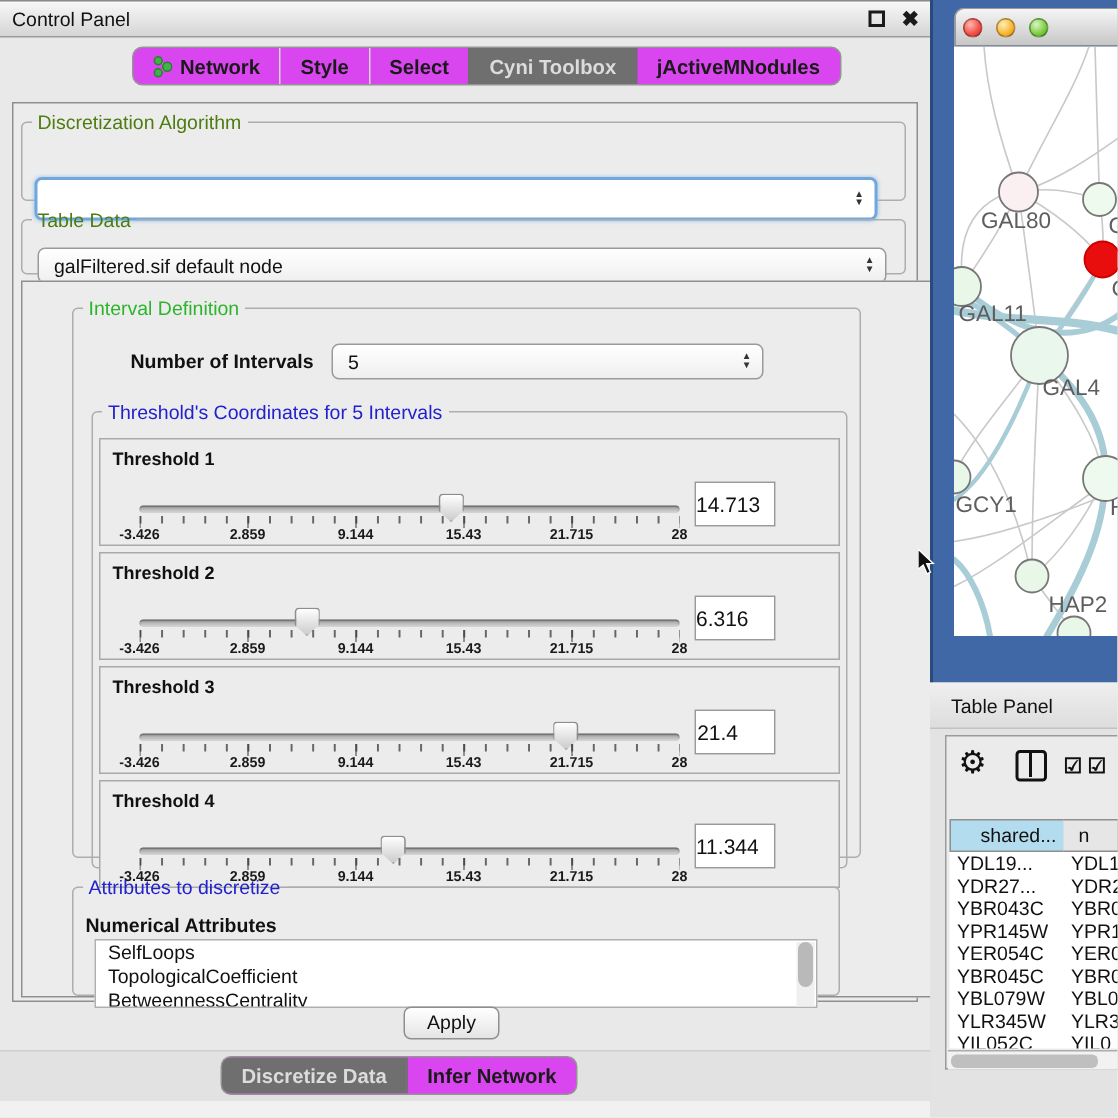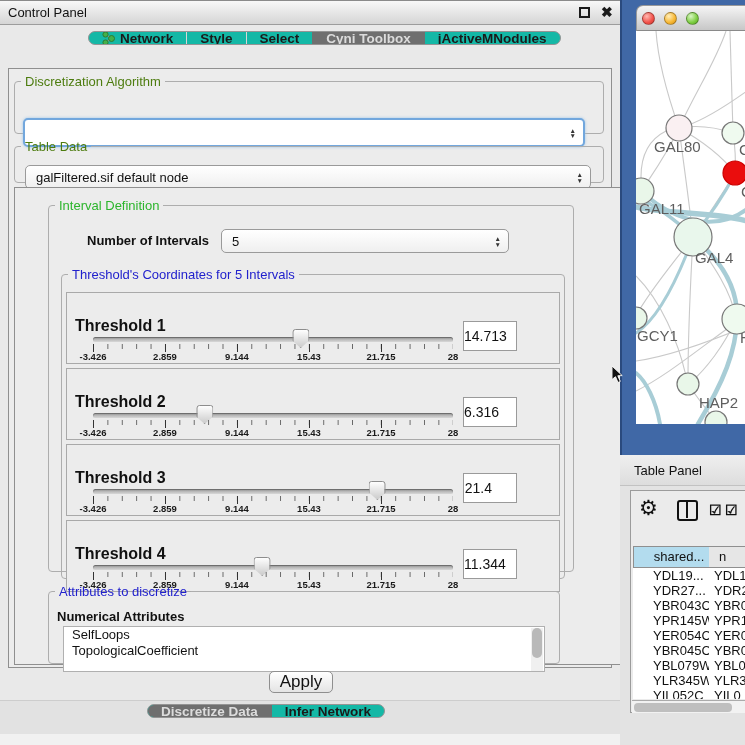--- a/index.html
+++ b/index.html
@@ -9,21 +9,21 @@
     font-family:"Liberation Sans", sans-serif; background:#e9e9e9; color:#111;
   }
   
   .cp { position:absolute; left:0; top:0; width:620px; height:745px; background:#e9e9e9; }
   .cp-titlebar { position:absolute; left:0; top:0; width:620px; height:25px;
     background:linear-gradient(#f8f8f8,#d5d5d5); border-top:1px solid #8a8a8a; border-bottom:1px solid #9c9c9c; }
   .cp-title { position:absolute; left:8px; top:4px; font-size:13px; }
   .float-icon { position:absolute; left:579px; top:6px; width:11px; height:11px; border:2px solid #1a1a1a; background:transparent; }
   .close-icon { position:absolute; left:601px; top:3px; font-size:14px; font-weight:bold; color:#1a1a1a; cursor:default; }
 
-  .tabgroup { position:absolute; display:flex; height:14px; background:#14b8a6;
+  .tabgroup { position:absolute; display:flex; height:26px; background:#d946ef;
     border:1px solid #949494; border-radius:7px; overflow:hidden; }
   .tab { display:flex; align-items:center; gap:5px; padding:0 13px; font-size:13.5px; font-weight:bold;
     color:#1a1a1a; border-left:1px solid #d7d7d7; white-space:nowrap; }
   .tab:first-child { border-left:none; }
   .tab.sel { background:#6f6f6f; color:#dcdcdc; border-left-color:#6f6f6f; }
   .tab.sel + .tab { border-left-color:#6f6f6f; }
 
   .mainbox { position:absolute; left:8px; top:68px; width:604px; height:600px;
     background:#ececec; border:1px solid #8f8f8f; }
 
@@ -52,21 +52,21 @@
   .vscroll { position:absolute; right:1px; top:1px; width:17px; height:474px; background:#f3f3f3; border-left:1px solid #cccccc; }
   .vthumb { position:absolute; left:3px; top:22px; width:11px; height:448px; border-radius:6px;
     background:linear-gradient(90deg,#c6c6c6,#aeaeae); }
 
   .fs-interval { left:33px; top:10px; width:526px; height:374px; }
   .ni-label { position:absolute; left:38px; top:20px; font-size:13px; font-weight:bold; }
   .ni-spin { left:172px; top:16px; width:288px; height:24px; }
 
   .fs-thresh { left:12px; top:54px; width:504px; height:312px; }
   .tpanel { position:absolute; left:4px; width:494px; height:72px; border:1px solid #a9a9a9; background:#ececec; }
-  .tlabel { position:absolute; left:8px; top:24px; font-size:16px; font-weight:bold; }
+  .tlabel { position:absolute; left:8px; top:6px; font-size:12px; font-weight:bold; }
   .track { position:absolute; left:26px; top:44px; width:360px; height:5px; border-radius:3px;
     background:linear-gradient(#9a9a9a,#d8d8d8); box-shadow:inset 0 1px 1px rgba(0,0,0,.35); }
   .thumb { position:absolute; top:-8px; width:17px; height:19px; transform:translateX(-50%);
     background:linear-gradient(#fefefe,#cccccc); border:1px solid #8d8d8d; border-radius:3px 3px 0 0;
     clip-path:polygon(0 0,100% 0,100% 60%,50% 100%,0 60%); }
   .ticks { position:absolute; left:26px; top:51px; width:360px; height:8px;
     background-image:linear-gradient(90deg,#333 0 1px,transparent 1px),linear-gradient(90deg,#666 0 1px,transparent 1px);
     background-size:20% 8px,4% 5px; background-repeat:repeat-x; }
   .ticklabels { position:absolute; left:26px; top:58px; width:360px; height:12px; }
   .ticklabels span { position:absolute; transform:translateX(-50%); font-size:9.5px; font-weight:bold; color:#1a1a1a; white-space:nowrap; }
@@ -76,21 +76,21 @@
   .fs-attr { left:33px; top:396px; width:512px; height:80px; }
   .attr-label { position:absolute; left:8px; top:10px; font-size:13px; font-weight:bold; }
   .listbox { position:absolute; left:14px; top:27px; width:482px; height:46px; background:#fff;
     border:1px solid #b0b0b0; overflow:hidden; }
   .listbox .li { font-size:13px; line-height:16px; padding-left:8px; white-space:nowrap; }
   .lscroll { position:absolute; right:1px; top:1px; width:12px; height:44px; background:#f0f0f0; }
   .lthumb { position:absolute; left:1px; top:0; width:10px; height:30px; border-radius:5px; background:#b9b9b9; }
 
   .applybtn { position:absolute; left:269px; top:671px; width:64px; height:22px;
     background:linear-gradient(#ffffff,#e4e4e4); border:1px solid #8f8f8f; border-radius:5px;
-    font-size:17px; text-align:center; line-height:20px; }
+    font-size:13px; text-align:center; line-height:20px; }
 
   .cp-bottom { position:absolute; left:0; top:700px; width:620px; height:34px;
     background:#e2e2e2; border-top:1px solid #cdcdcd; }
   .cp-foot { position:absolute; left:0; top:734px; width:620px; height:11px; background:#f1f1f1; }
 
   
   .rt { position:absolute; left:620px; top:0; width:125px; height:745px; background:#e3e3e3; }
   .net-frame { position:absolute; left:0; top:0; width:125px; height:455px;
     background:#4068a6; border-left:2px solid #2a4a7e; }
   .mac-titlebar { position:absolute; left:14px; top:5px; width:111px; height:26px;
@@ -111,21 +111,21 @@
   .split-icon { position:absolute; left:46px; top:9px; width:21px; height:21px; border:2.5px solid #111; border-radius:3px; }
   .split-icon::after { content:""; position:absolute; left:6.5px; top:0; width:2.5px; height:16px; background:#111; }
   .chk { position:absolute; top:11px; font-size:14px; font-weight:bold; color:#111; }
   .tp-header { position:absolute; left:2px; top:55px; width:113px; height:22px; }
   .th-c1 { position:absolute; left:0; top:0; width:92px; height:22px; background:#b3dcee;
     border:1px solid #8f8f8f; font-size:13px; text-align:center; line-height:20px; }
   .th-c2 { position:absolute; left:76px; top:0; width:37px; height:22px; background:#e6e6e6;
     border:1px solid #8f8f8f; border-left:none; font-size:13px; line-height:20px; padding-left:10px; }
   .tp-rows { position:absolute; left:2px; top:77px; width:113px; height:131px; background:#fff; overflow:hidden; }
   .trow { height:15px; font-size:13px; line-height:15px; white-space:nowrap; display:flex; }
-  .trow .c1 { width:76px; padding-left:20px; overflow:hidden; }
+  .trow .c1 { width:76px; padding-left:5px; overflow:hidden; }
   .trow .c2 { width:37px; padding-left:5px; overflow:hidden; }
   .hscroll { position:absolute; left:1px; top:209px; width:113px; height:13px; background:#f2f2f2; border-top:1px solid #ababab; }
   .hthumb { position:absolute; left:2px; top:2px; width:98px; height:9px; border-radius:4px; background:#bfbfbf; }
 
   .cursor { position:absolute; left:612px; top:366px; z-index:20; }
 </style>
 </head>
 <body>
 
 <div class="cp">
@@ -273,20 +273,21 @@
           </div>
         </fieldset>
       </fieldset>
 
       <fieldset class="fs-attr">
         <legend class="lg-blue">Attributes to discretize</legend>
         <span class="attr-label">Numerical Attributes</span>
         <div class="listbox">
           <div class="li">SelfLoops</div>
           <div class="li">TopologicalCoefficient</div>
+          <div class="li">BetweennessCentrality</div>
           <div class="lscroll">
             <div class="lthumb"></div>
           </div>
         </div>
       </fieldset>
     </div>
   </div>
 
   <div class="applybtn">Apply</div>
 

